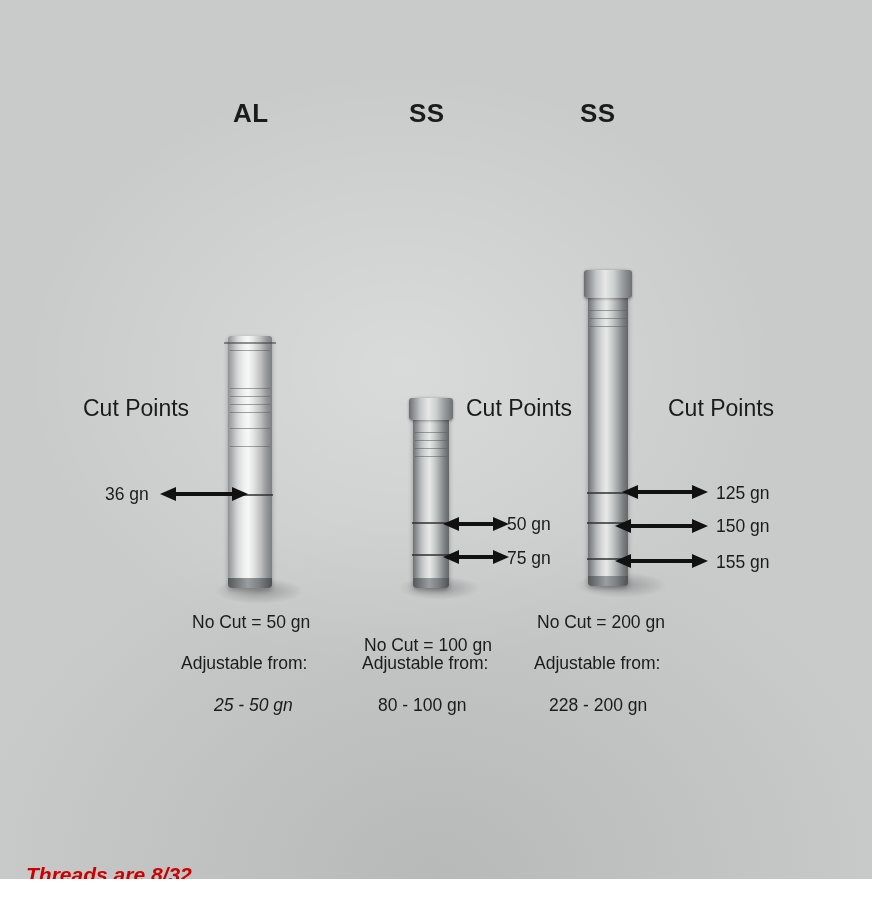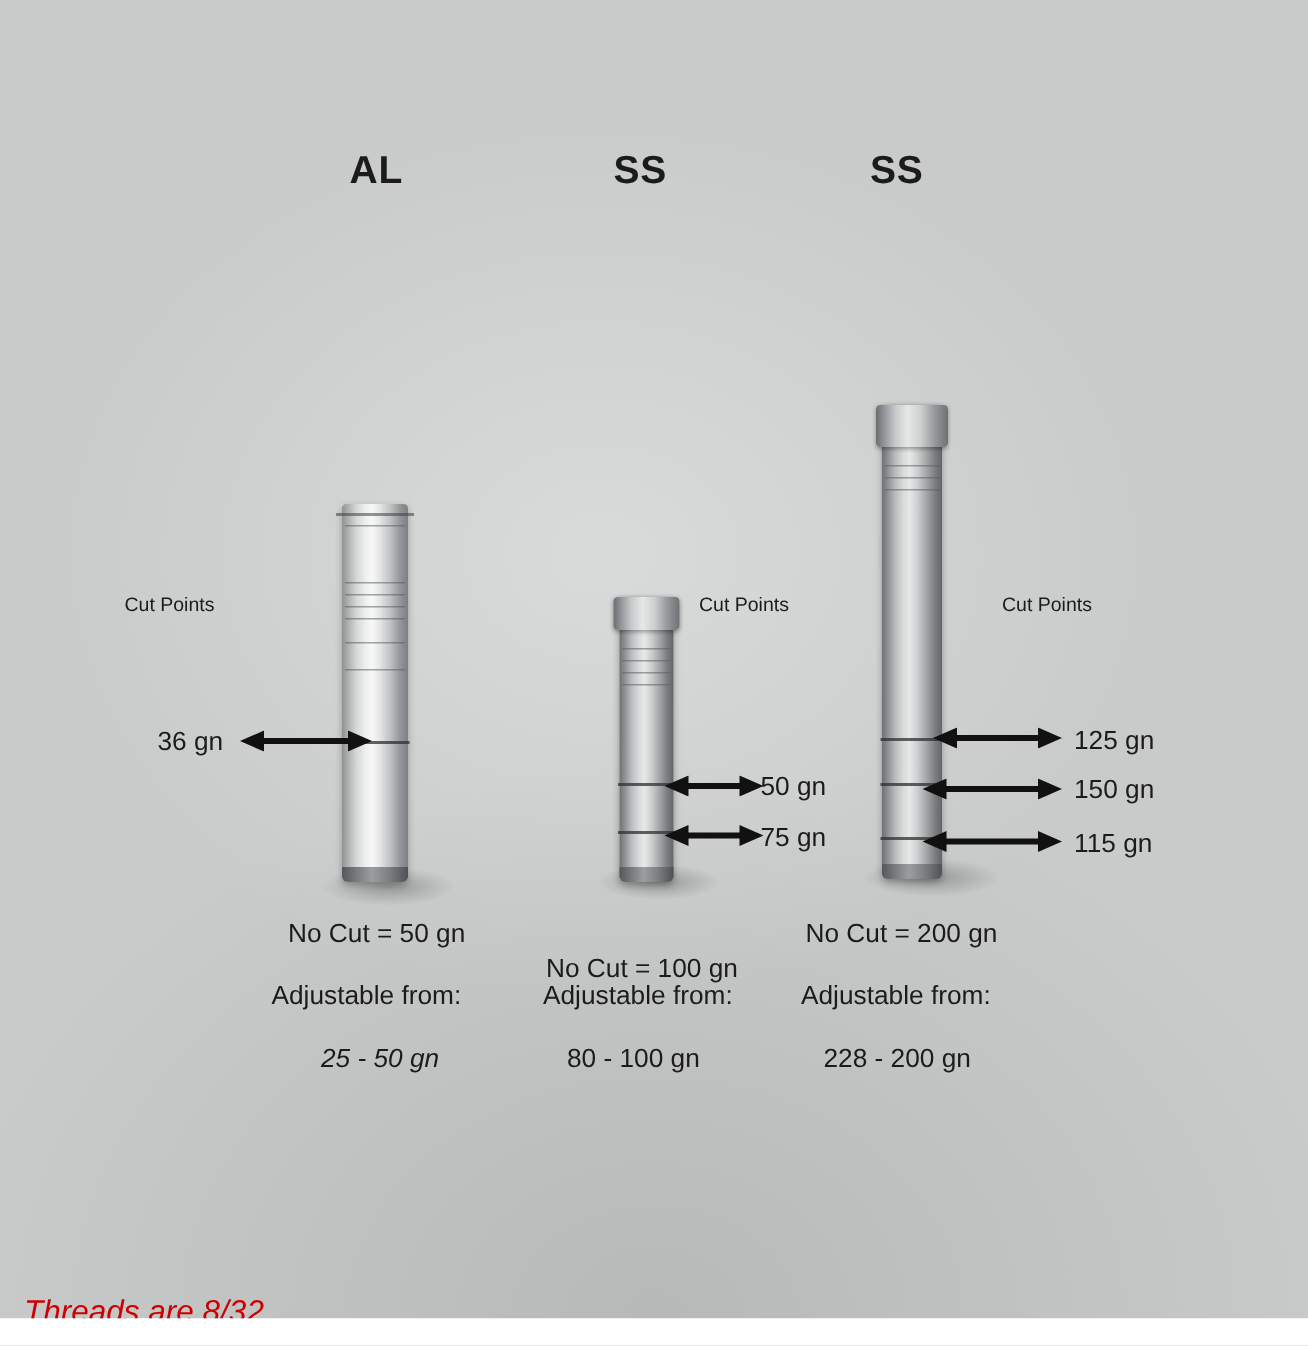--- a/index.html
+++ b/index.html
@@ -32,38 +32,39 @@
     white-space: nowrap;
   }
 
   .material-label {
     font-size: 26px;
     font-weight: bold;
     letter-spacing: 0.5px;
   }
 
   .cut-points {
-    font-size: 13px;
+    font-size: 23px;
   }
 
   .weight-label {
     font-size: 17.5px;
   }
 
   .spec {
     font-size: 17.5px;
   }
 
   .footer-note {
     position: absolute;
     font-size: 21px;
-    font-weight: normal;
+    font-weight: bold;
     font-style: italic;
     color: #cc0000;
     white-space: nowrap;
+    margin-left: 10px;
   }
 
   
   .arrow {
     position: absolute;
     height: 14px;
   }
   .arrow svg { display: block; }
 
   
@@ -277,21 +278,21 @@
   </div>
   <div class="lbl weight-label" style="left:716px; top:516px;">150 gn</div>
 
   <div class="arrow" style="left:615px; top:554px; width:93px;">
     <svg width="93" height="14" viewBox="0 0 93 14">
       <line x1="12" y1="7" x2="81" y2="7" stroke="#111111" stroke-width="4"></line>
       <polygon points="0,7 16,0 16,14" fill="#111111"></polygon>
       <polygon points="93,7 77,0 77,14" fill="#111111"></polygon>
     </svg>
   </div>
-  <div class="lbl weight-label" style="left:716px; top:552px;">115 gn</div>
+  <div class="lbl weight-label" style="left:716px; top:552px;">155 gn</div>
 
   <div class="lbl spec" style="left:537px; top:612px;">No Cut = 200 gn</div>
   <div class="lbl spec" style="left:534px; top:653px;">Adjustable from:</div>
   <div class="lbl spec" style="left:549px; top:695px;">228 - 200 gn</div>
 
   <div class="footer-note" style="left:16px; top:863px;">Threads are 8/32</div>
 
 </div>
 
 </body></html>

